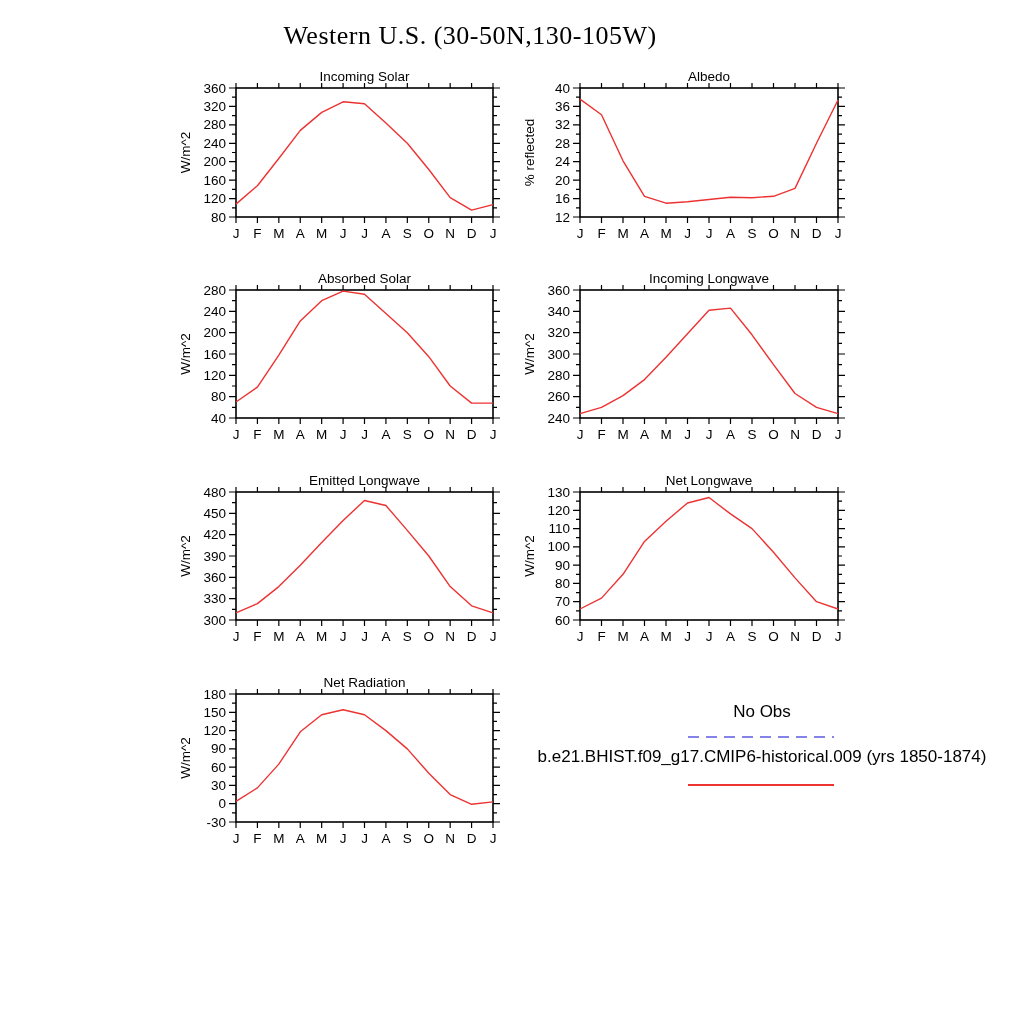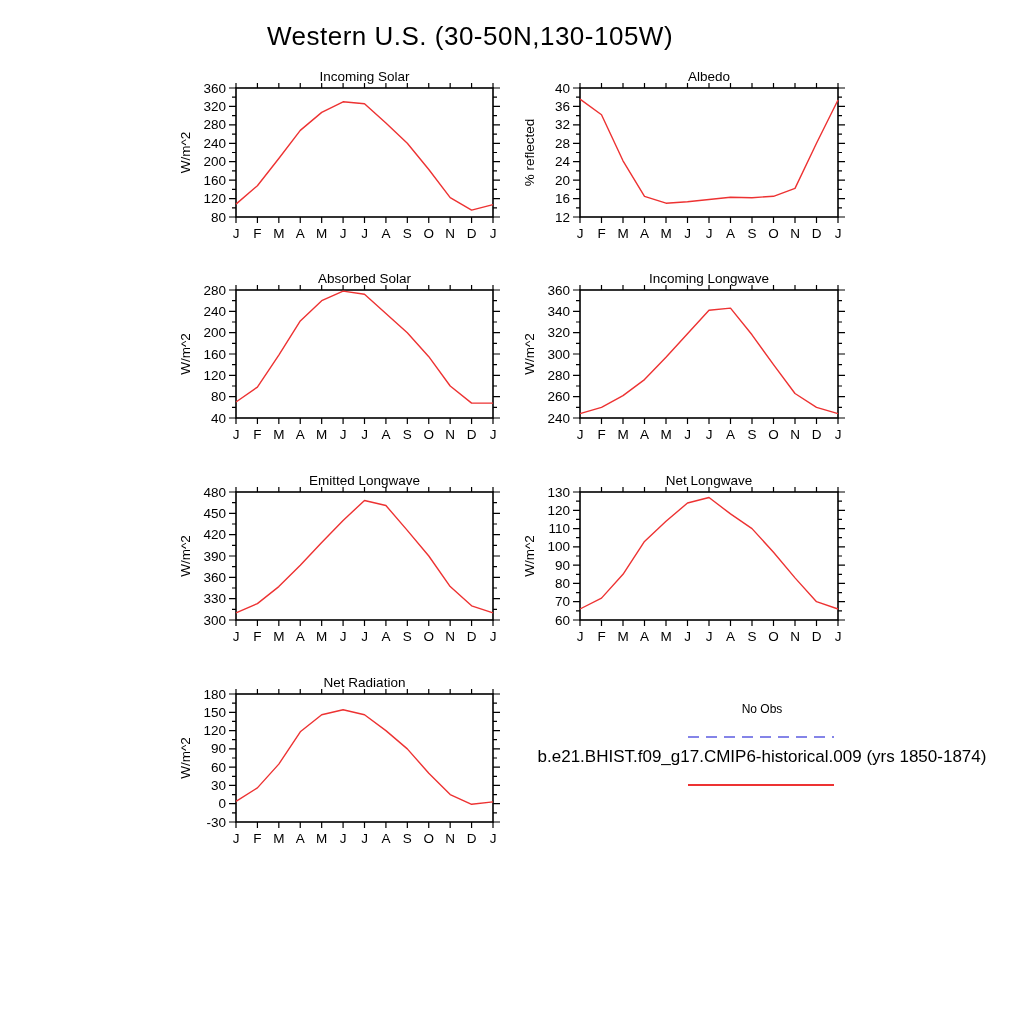--- a/index.html
+++ b/index.html
@@ -13,29 +13,30 @@
     overflow: hidden;
   }
   .main-title {
     position: absolute;
     left: 470px;
     top: 21px;
     transform: translateX(-50%);
     font-size: 26px;
     letter-spacing: 0.5px;
     white-space: nowrap;
+    font-family: Liberation Serif, serif;
   }
   #plots { position: absolute; left: 0; top: 0; }
   #plots text { font-family: "Liberation Sans", sans-serif; fill: #000; }
   .legend-label {
     position: absolute;
     transform: translateX(-50%);
     white-space: nowrap;
   }
-  .legend-no-obs { left: 762px; top: 702px; font-size: 12px; }
+  .legend-no-obs { left: 762px; top: 702px; font-size: 17px; }
   .legend-model { left: 762px; top: 747px; font-size: 17px; }
   .legend-line { position: absolute; height: 2px; }
   .legend-line.dashed { left: 688px; top: 736px; width: 146px; }
   .legend-line.solid  { left: 688px; top: 784px; width: 146px; height: 1.6px; }
 </style>
 </head>
 <body>
 
 <div class="canvas">
   <div class="main-title">Western U.S. (30-50N,130-105W)</div>

